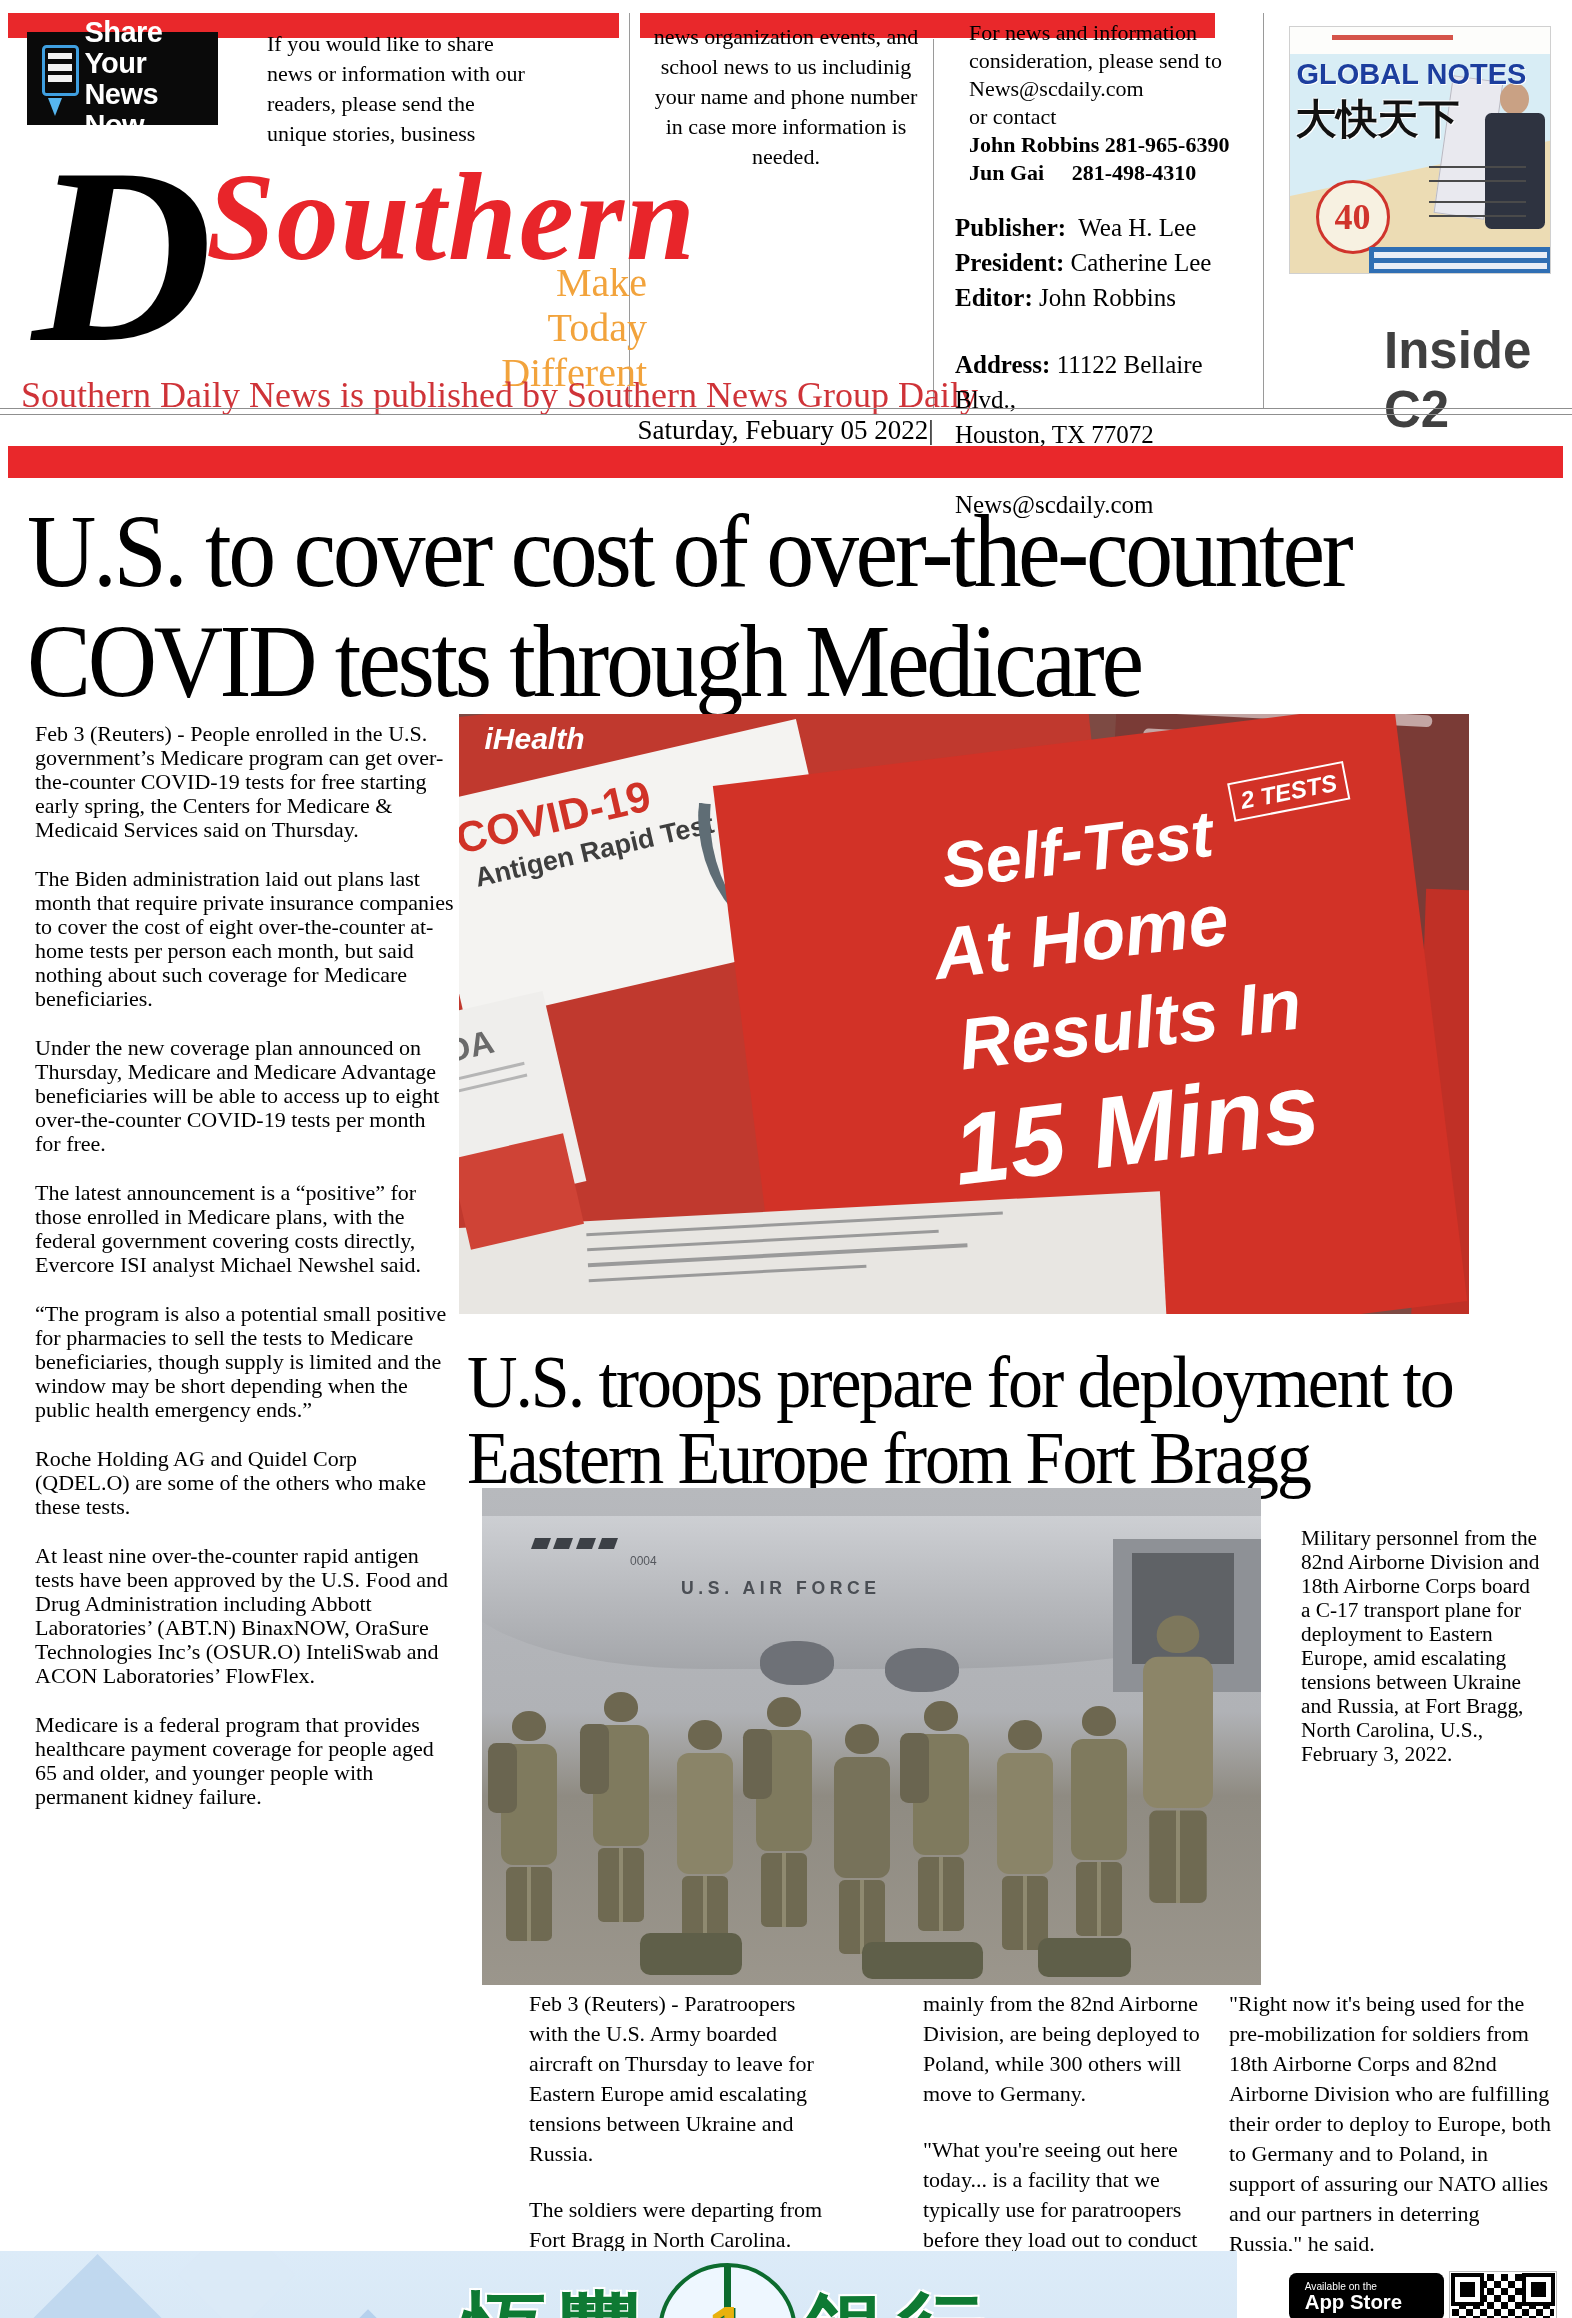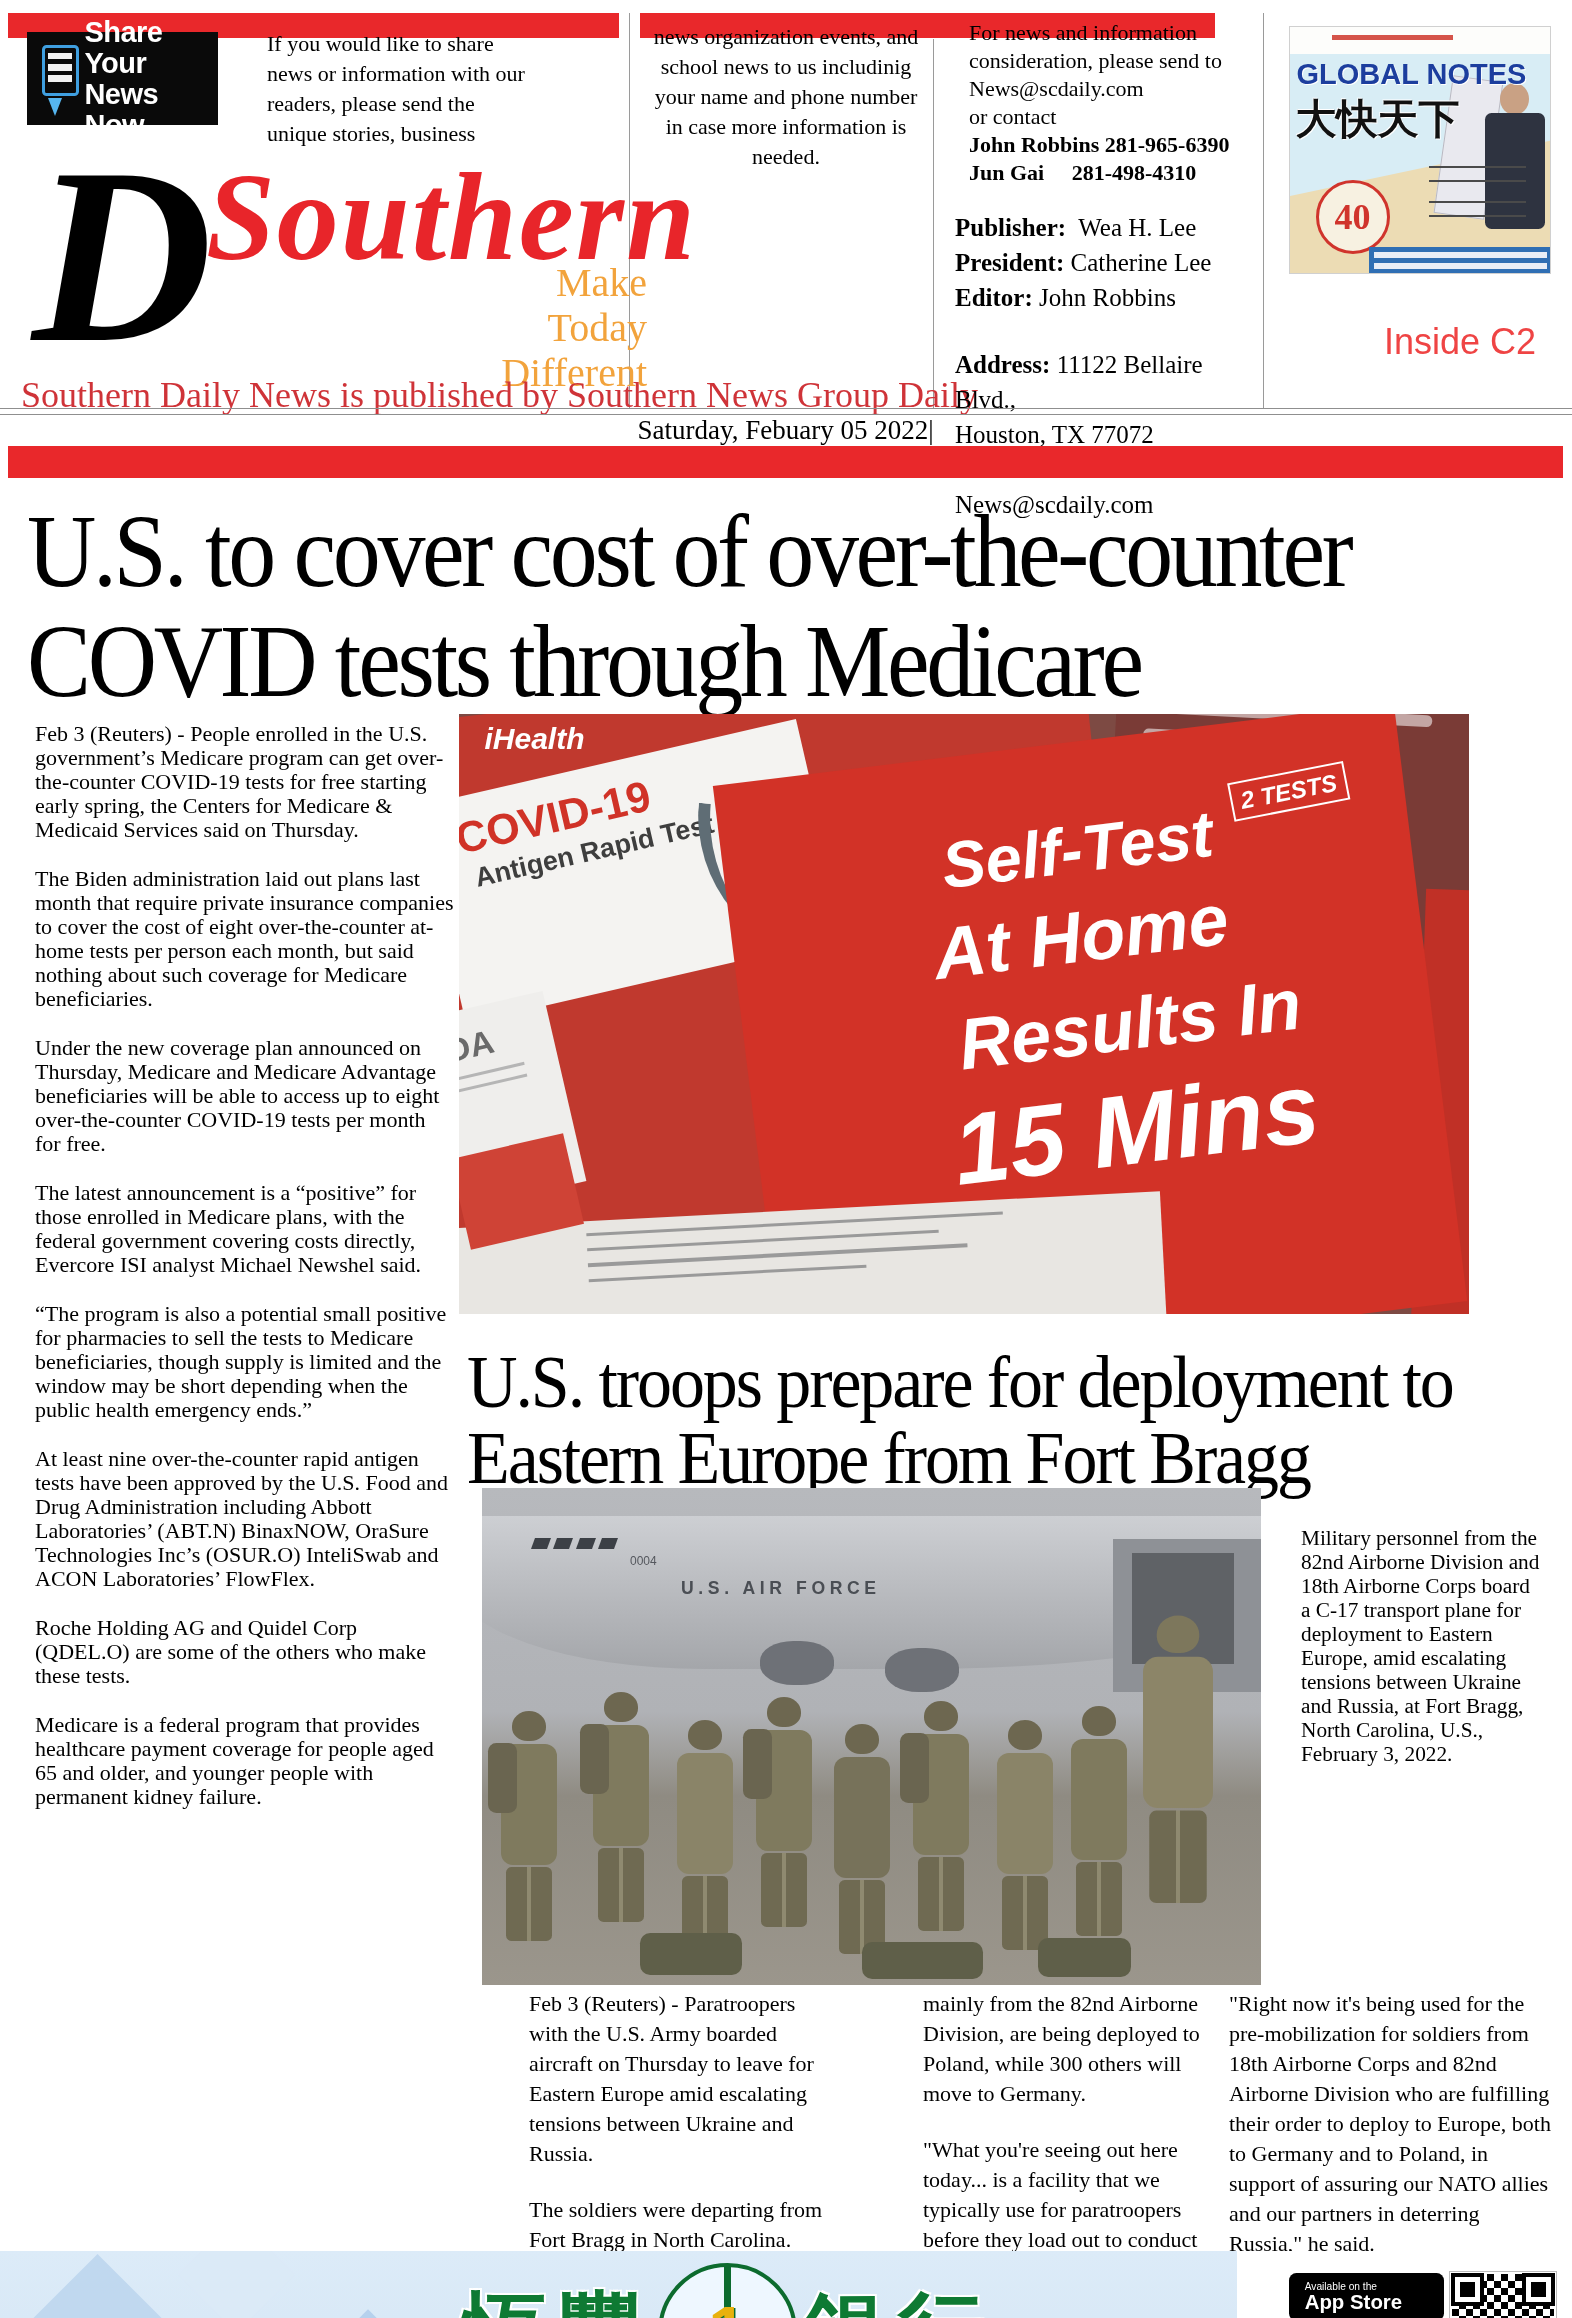--- a/index.html
+++ b/index.html
@@ -42,21 +42,21 @@
   .gn-person-head { position:absolute; left:210px; top:56px; width:29px; height:32px;
                     border-radius:50%; background:#c9a184; }
   .gn-person-body { position:absolute; left:195px; top:86px; width:60px; height:116px;
                     background:#2e3340; border-radius:6.5px; }
   .gn-harp { position:absolute; left:153px; top:51px; width:51px; height:139px; background:#e9e9ef;
              transform:rotate(8deg); border:1.4px solid #b9b9c2; }
   .gn-lines i { display:block; position:absolute; width:97px; height:2.8px; background:#4a4a4a; left:139px; }
   .gn-strip { position:absolute; left:79px; bottom:0; width:183px; height:26px; background:#2f6fb4; }
   .gn-strip i { display:block; margin:5.6px 4.6px 0 4.6px; height:5.6px; background:#e8eef7; }
   .inside-c2 { position:absolute; left:1384px; top:321px; font-family:"Liberation Sans",sans-serif;
-               font-weight:normal; font-size:36px; color:#ef4444; }
+               font-weight:bold; font-size:51px; color:#404040; }
 
   .mast-script { position:absolute; left:206px; top:147px; font-size:124px; font-style:italic;
                  font-weight:bold; color:#e8252a; letter-spacing:1.9px; }
   .mast-daily { position:absolute; left:32px; top:149px; display:flex; align-items:baseline;
                 font-weight:bold; font-style:italic; letter-spacing:-3.7px; }
   .mast-daily .d { font-size:250px; line-height:213px; }
   .mast-daily .aily { font-size:157px; }
   .mast-tag { position:absolute; left:464px; top:260px; width:183px; text-align:right;
               color:#f2a33c; font-size:40px; line-height:45px; }
   .mast-sub { position:absolute; left:21px; top:374px; font-size:36px; color:#cf3338; }
@@ -259,22 +259,22 @@
 
   <div class="headline1" style="top:491px;">U.S. to cover cost of over-the-counter</div>
   <div class="headline1" style="top:601px;">COVID tests through Medicare</div>
 
   <div class="a1-col">
     <p>Feb 3 (Reuters) - People enrolled in the U.S. government’s Medicare program can get over-the-counter COVID-19 tests for free starting early spring, the Centers for Medicare &amp; Medicaid Services said on Thursday.</p>
     <p>The Biden administration laid out plans last month that require private insurance companies to cover the cost of eight over-the-counter at-home tests per person each month, but said nothing about such coverage for Medicare beneficiaries.</p>
     <p>Under the new coverage plan announced on Thursday, Medicare and Medicare Advantage beneficiaries will be able to access up to eight over-the-counter COVID-19 tests per month for free.</p>
     <p>The latest announcement is a “positive” for those enrolled in Medicare plans, with the federal government covering costs directly, Evercore ISI analyst Michael Newshel said.</p>
     <p>“The program is also a potential small positive for pharmacies to sell the tests to Medicare beneficiaries, though supply is limited and the window may be short depending when the public health emergency ends.”</p>
+    <p>Roche Holding AG and Quidel Corp (QDEL.O) are some of the others who make these tests.</p>
     <p>At least nine over-the-counter rapid antigen tests have been approved by the U.S. Food and Drug Administration including Abbott Laboratories’ (ABT.N) BinaxNOW, OraSure Technologies Inc’s (OSUR.O) InteliSwab and ACON Laboratories’ FlowFlex.</p>
-    <p>Roche Holding AG and Quidel Corp (QDEL.O) are some of the others who make these tests.</p>
     <p>Medicare is a federal program that provides healthcare payment coverage for people aged 65 and older, and younger people with permanent kidney failure.</p>
   </div>
 
   <div class="photo1">
     <div class="p1-maroon">
         <i style="width:288px;"></i>
         <i style="width:241px;"></i>
         <i style="width:260px; height:6.5px;"></i>
         <i style="width:195px; height:6.5px;"></i>
       </div>

